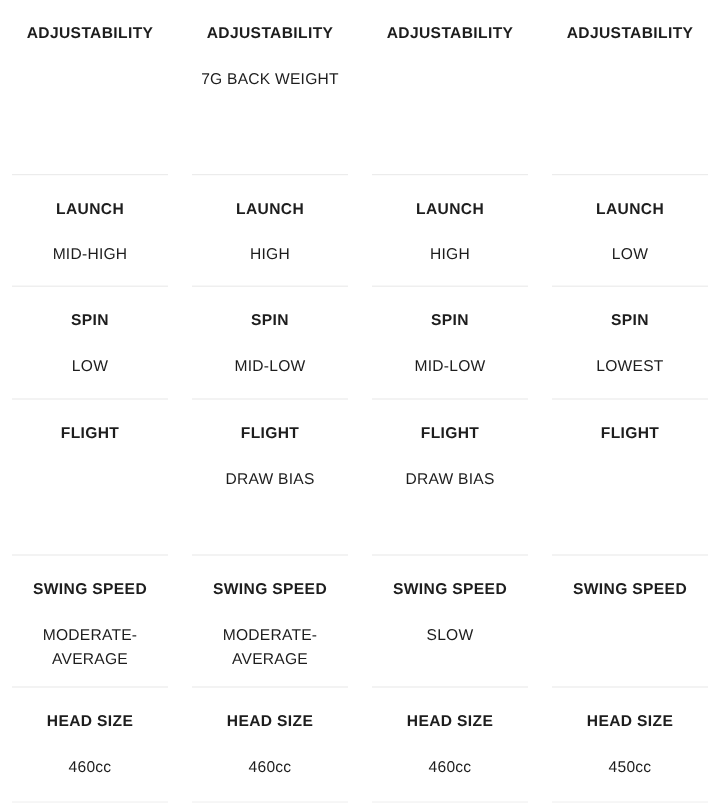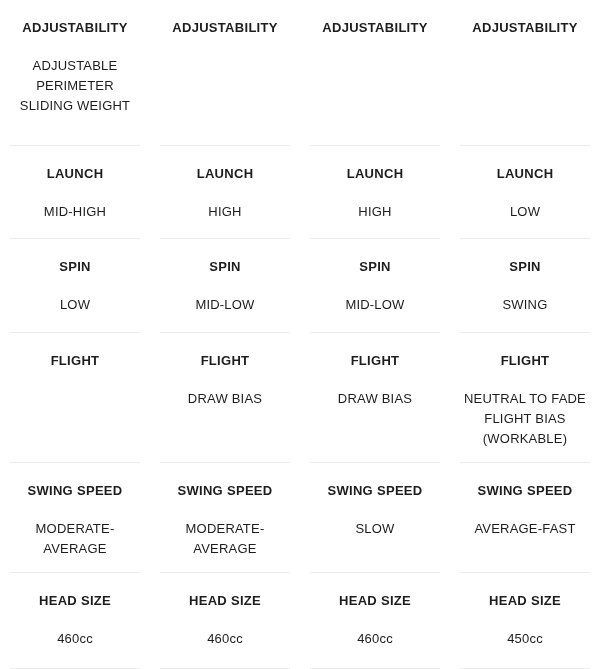--- a/index.html
+++ b/index.html
@@ -57,24 +57,24 @@
     white-space:pre-line;
   }
 </style>
 </head>
 <body>
 
 <div class="spec-table">
 
   <div class="cell">
     <div class="cell-label">ADJUSTABILITY</div>
-    <div class="cell-value">ADJUSTABLE PERIMETER SLIDING WEIGHT</div>
   </div>
   <div class="cell">
     <div class="cell-label">ADJUSTABILITY</div>
+    <div class="cell-value">7G BACK WEIGHT</div>
   </div>
   <div class="cell">
     <div class="cell-label">ADJUSTABILITY</div>
   </div>
   <div class="cell">
     <div class="cell-label">ADJUSTABILITY</div>
   </div>
 
   <div class="cell">
     <div class="cell-label">LAUNCH</div>
@@ -100,54 +100,52 @@
   <div class="cell">
     <div class="cell-label">SPIN</div>
     <div class="cell-value">MID-LOW</div>
   </div>
   <div class="cell">
     <div class="cell-label">SPIN</div>
     <div class="cell-value">MID-LOW</div>
   </div>
   <div class="cell">
     <div class="cell-label">SPIN</div>
-    <div class="cell-value">SWING</div>
+    <div class="cell-value">LOWEST</div>
   </div>
 
   <div class="cell">
     <div class="cell-label">FLIGHT</div>
   </div>
   <div class="cell">
     <div class="cell-label">FLIGHT</div>
     <div class="cell-value">DRAW BIAS</div>
   </div>
   <div class="cell">
     <div class="cell-label">FLIGHT</div>
     <div class="cell-value">DRAW BIAS</div>
   </div>
   <div class="cell">
     <div class="cell-label">FLIGHT</div>
-    <div class="cell-value">NEUTRAL TO FADE FLIGHT BIAS (WORKABLE)</div>
   </div>
 
   <div class="cell">
     <div class="cell-label">SWING SPEED</div>
     <div class="cell-value">MODERATE-AVERAGE</div>
   </div>
   <div class="cell">
     <div class="cell-label">SWING SPEED</div>
     <div class="cell-value">MODERATE-AVERAGE</div>
   </div>
   <div class="cell">
     <div class="cell-label">SWING SPEED</div>
     <div class="cell-value">SLOW</div>
   </div>
   <div class="cell">
     <div class="cell-label">SWING SPEED</div>
-    <div class="cell-value">AVERAGE-FAST</div>
   </div>
 
   <div class="cell">
     <div class="cell-label">HEAD SIZE</div>
     <div class="cell-value">460cc</div>
   </div>
   <div class="cell">
     <div class="cell-label">HEAD SIZE</div>
     <div class="cell-value">460cc</div>
   </div>

